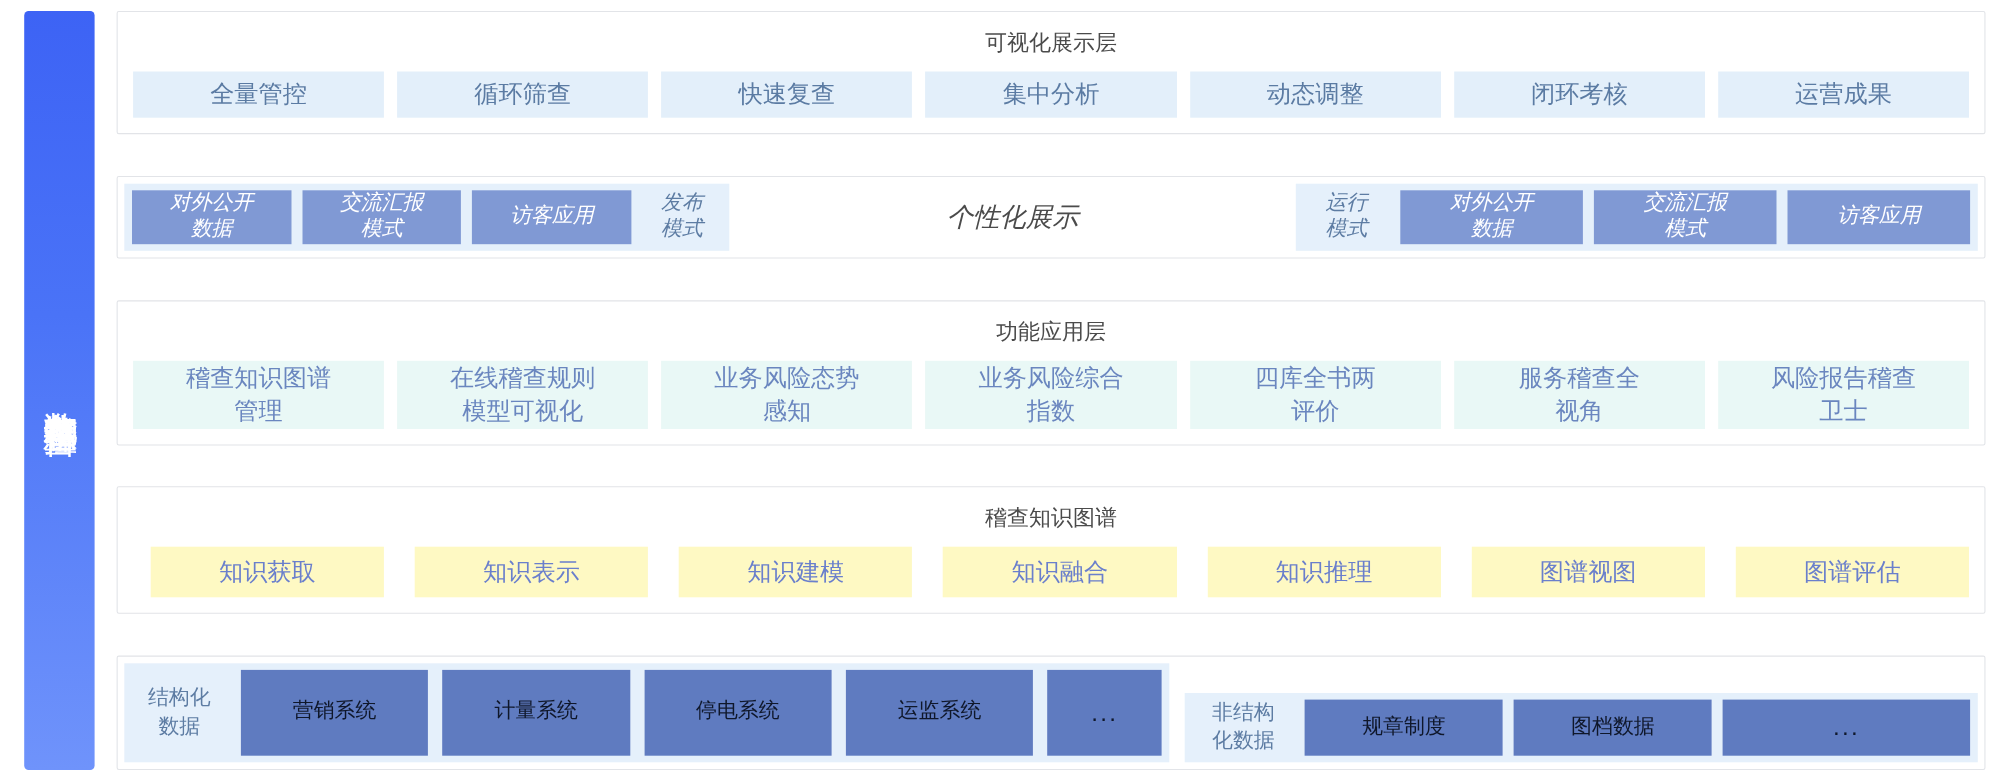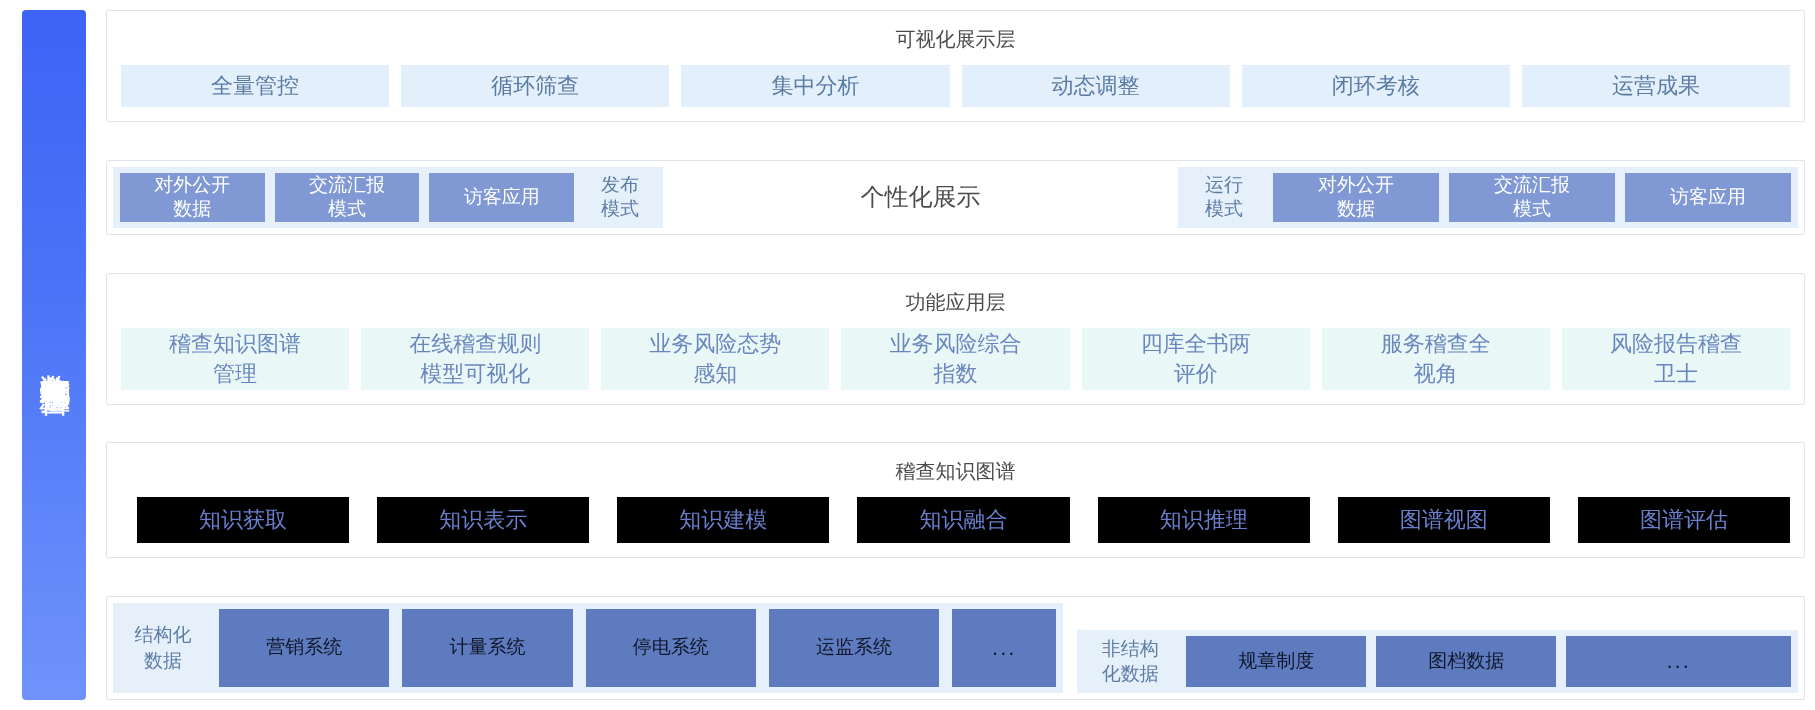--- a/index.html
+++ b/index.html
@@ -93,20 +93,21 @@
     color: #5b7ba3;
     height: 42px;
   }
 
   
   .layer-mode {
     padding: 6px;
     display: flex;
     align-items: stretch;
     gap: 10px;
+    font-style: italic;
   }
   .mode-group {
     background: #e5f0fb;
     display: flex;
     align-items: stretch;
     padding: 6px 7px;
     box-sizing: border-box;
     gap: 10px;
   }
   .mode-label {
@@ -143,21 +144,21 @@
 
   
   .layer-func .tile {
     background: #e9f8f6;
     color: #6a86bf;
     height: 62px;
   }
 
   
   .layer-graph .tile {
-    background: #000000;
+    background: #fef9c3;
     color: #6a7fcc;
     height: 46px;
     margin-left: 16px;
   }
 
   
   .layer-data {
     padding: 6px;
     display: flex;
     gap: 14px;
@@ -205,20 +206,21 @@
     <div class="sidebar-title">数字化智慧稽查管控平台</div>
   </div>
 
   <div class="layers">
 
     <div class="layer layer-vis">
       <div class="layer-title">可视化展示层</div>
       <div class="tile-row">
         <div class="tile">全量管控</div>
         <div class="tile">循环筛查</div>
+        <div class="tile">快速复查</div>
         <div class="tile">集中分析</div>
         <div class="tile">动态调整</div>
         <div class="tile">闭环考核</div>
         <div class="tile">运营成果</div>
       </div>
     </div>
 
     <div class="layer layer-mode">
 
       <div class="mode-group" style="width:550px;">

